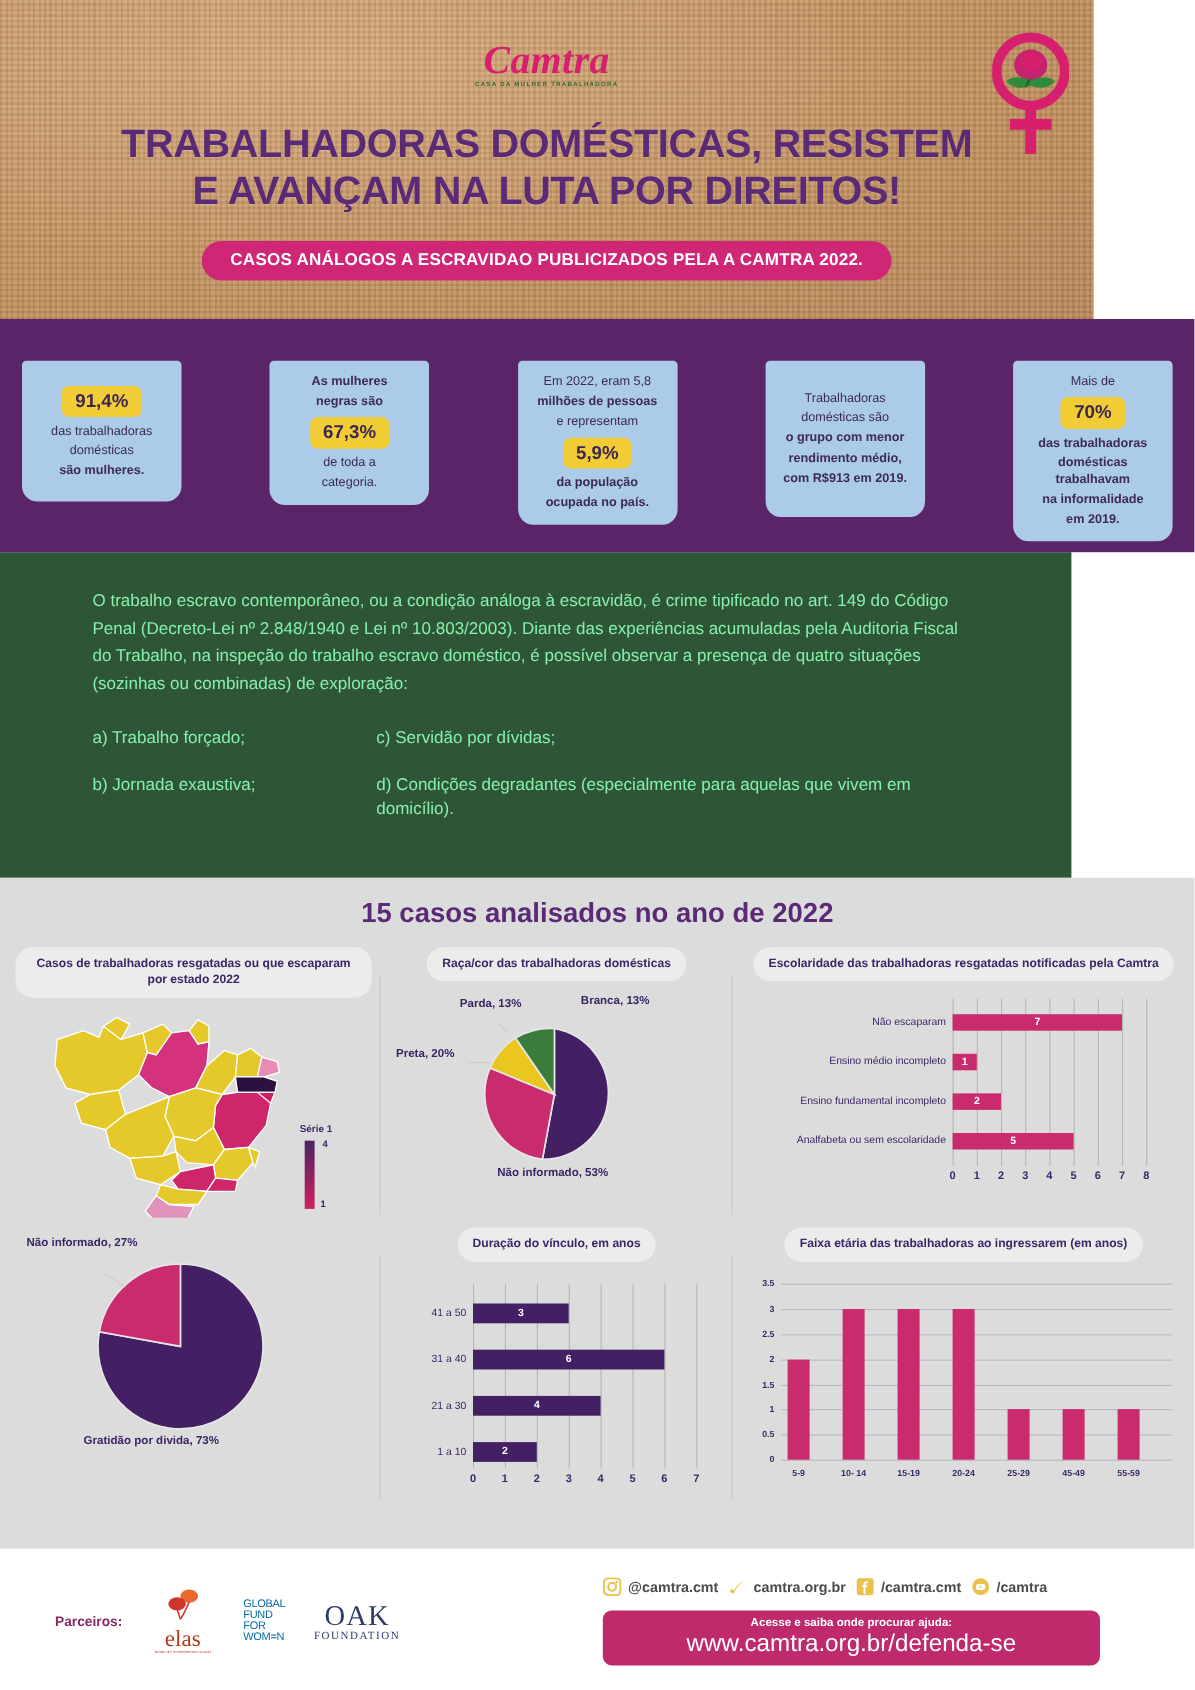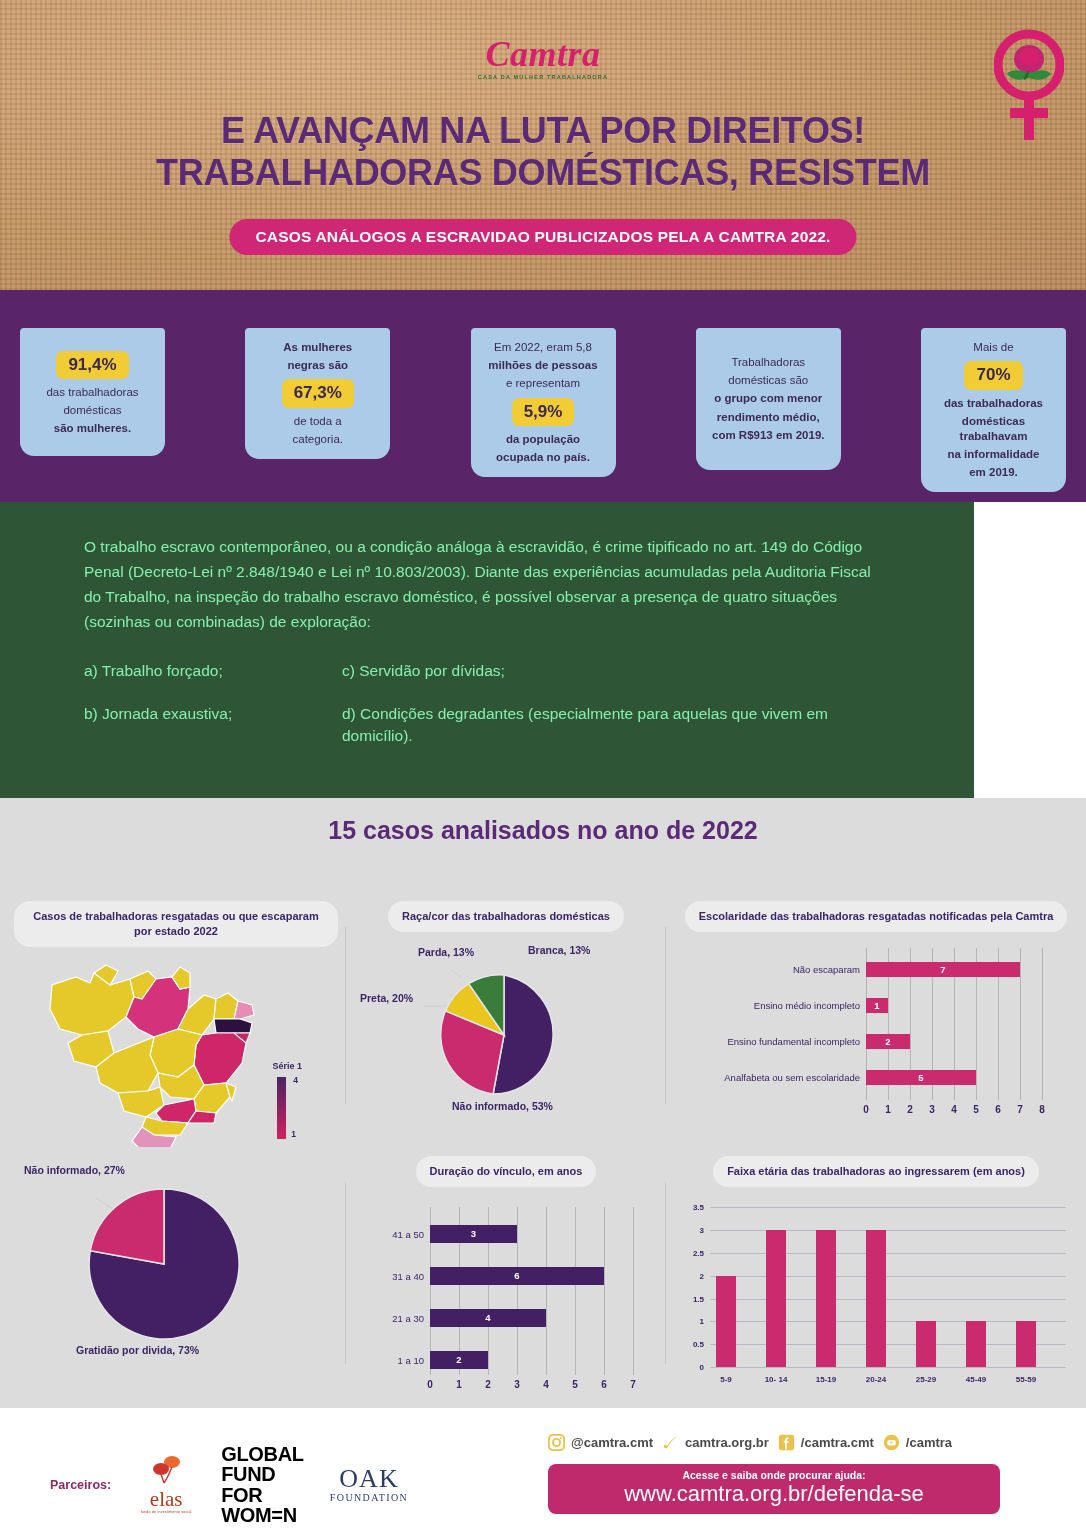--- a/index.html
+++ b/index.html
@@ -5,21 +5,21 @@
   * { box-sizing: border-box; margin: 0; padding: 0; }
   html, body {
     width: 1086px; height: 1536px;
     font-family: "Liberation Sans", sans-serif;
     background: #ffffff; overflow: hidden;
   }
   #page { position: relative; width: 1086px; height: 1536px; }
 
   
   .hero {
-    position: relative; width: 1086px; height: 290px;
+    position: relative; width: 994px; height: 290px;
     background-color: #c99a6a;
     background-image:
       repeating-linear-gradient(90deg, rgba(0,0,0,.055) 0 2px, rgba(255,255,255,.05) 2px 5px),
       repeating-linear-gradient(0deg, rgba(0,0,0,.05) 0 2px, rgba(255,255,255,.055) 2px 5px),
       radial-gradient(ellipse at 30% 20%, #d8ab7c 0%, #c3925f 60%, #b98757 100%);
     overflow: hidden;
   }
   .logo-camtra {
     position: absolute; top: 36px; left: 0; right: 0; text-align: center;
   }
@@ -91,21 +91,21 @@
   .charts-heading {
     text-align: center; color: #5b2a76;
     font-size: 25px; font-weight: bold; margin-bottom: 16px;
   }
   .chart-grid {
     display: grid;
     grid-template-columns: 340px 320px 420px;
     grid-template-rows: 255px 260px;
     padding: 0 6px;
   }
-  .chart-cell { position: relative; padding: 0 8px; margin-top: 40px; }
+  .chart-cell { position: relative; padding: 0 8px; }
   .chart-pill {
     background: #ececec; border-radius: 16px;
     color: #3c2566; font-size: 11px; font-weight: bold;
     text-align: center; line-height: 1.35; padding: 8px 14px;
     margin: 0 auto 8px auto; width: fit-content; max-width: 100%;
   }
   .vdiv {
     position: absolute; right: 0; top: 26px; bottom: 12px;
     width: 1px; background: #c8c8c8;
   }
@@ -155,21 +155,21 @@
   .colbar { position: absolute; background: #c92b6e; }
   .colcat { position: absolute; font-size: 8px; color: #3c2566; font-weight: bold; transform: translateX(-50%); }
 
   
   .footer { position: relative; width: 1086px; height: 128px; background: #fff; }
   .partners { position: absolute; left: 50px; top: 36px; display: flex; align-items: center; gap: 26px; }
   .partners-label { font-size: 12.5px; font-weight: bold; color: #8a2a63; }
   .elas-logo { width: 58px; text-align: center; }
   .elas-word { font-family: "Liberation Serif", serif; font-size: 21px; color: #b23a1e; line-height: 1; }
   .elas-sub { font-size: 3.6px; color: #b23a1e; letter-spacing: .2px; }
-  .gfw { font-size: 20px; font-weight: bold; color: #000000; line-height: 1.02; letter-spacing: -.3px; }
+  .gfw { font-size: 10px; font-weight: normal; color: #0369a1; line-height: 1.02; letter-spacing: -.3px; }
   .oak { text-align: center; color: #2c3c66; }
   .oak-word { font-family: "Liberation Serif", serif; font-size: 26px; line-height: 1; letter-spacing: 1px; }
   .oak-sub { font-family: "Liberation Serif", serif; font-size: 10px; letter-spacing: 1.4px; }
 
   .social { position: absolute; left: 548px; top: 26px; display: flex; align-items: center; gap: 9px; }
   .social-item { display: flex; align-items: center; gap: 6px; font-size: 13px; font-weight: bold; color: #4a4a4a; }
   .sicon { width: 17px; height: 17px; display: inline-block; }
 
   .cta {
     position: absolute; left: 548px; top: 56px; width: 452px; height: 50px;
@@ -195,22 +195,22 @@
       <rect x="30" y="64" width="10" height="48" fill="#d6206e"></rect>
       <rect x="16" y="80" width="38" height="10" fill="#d6206e"></rect>
       <ellipse cx="35" cy="31" rx="15" ry="14" fill="#c42370"></ellipse>
       <path d="M24 31 q5 -12 11 -12 q6 0 11 12 q-5 6 -11 6 q-6 0 -11 -6z" fill="#d6206e"></path>
       <path d="M35 45 q-16 -6 -22 1 q8 9 22 4z" fill="#2f8a3c"></path>
       <path d="M35 45 q16 -6 22 1 q-8 9 -22 4z" fill="#2f8a3c"></path>
       <path d="M35 42 q-5 4 -5 10 q5 -2 5 -10z" fill="#1f6b2b"></path>
     </svg>
 
     <div class="hero-title">
+      <div>TRABALHADORAS DOMÉSTICAS, RESISTEM</div>
       <div>E AVANÇAM NA LUTA POR DIREITOS!</div>
-      <div>TRABALHADORAS DOMÉSTICAS, RESISTEM</div>
     </div>
 
     <div class="hero-badge">CASOS ANÁLOGOS A ESCRAVIDAO PUBLICIZADOS PELA A  CAMTRA 2022.</div>
   </div>
 
   <div class="band-purple">
 
     <div class="stat-card">
       <span class="stat-pill">91,4%</span>
       <span class="stat-line">das trabalhadoras</span>

